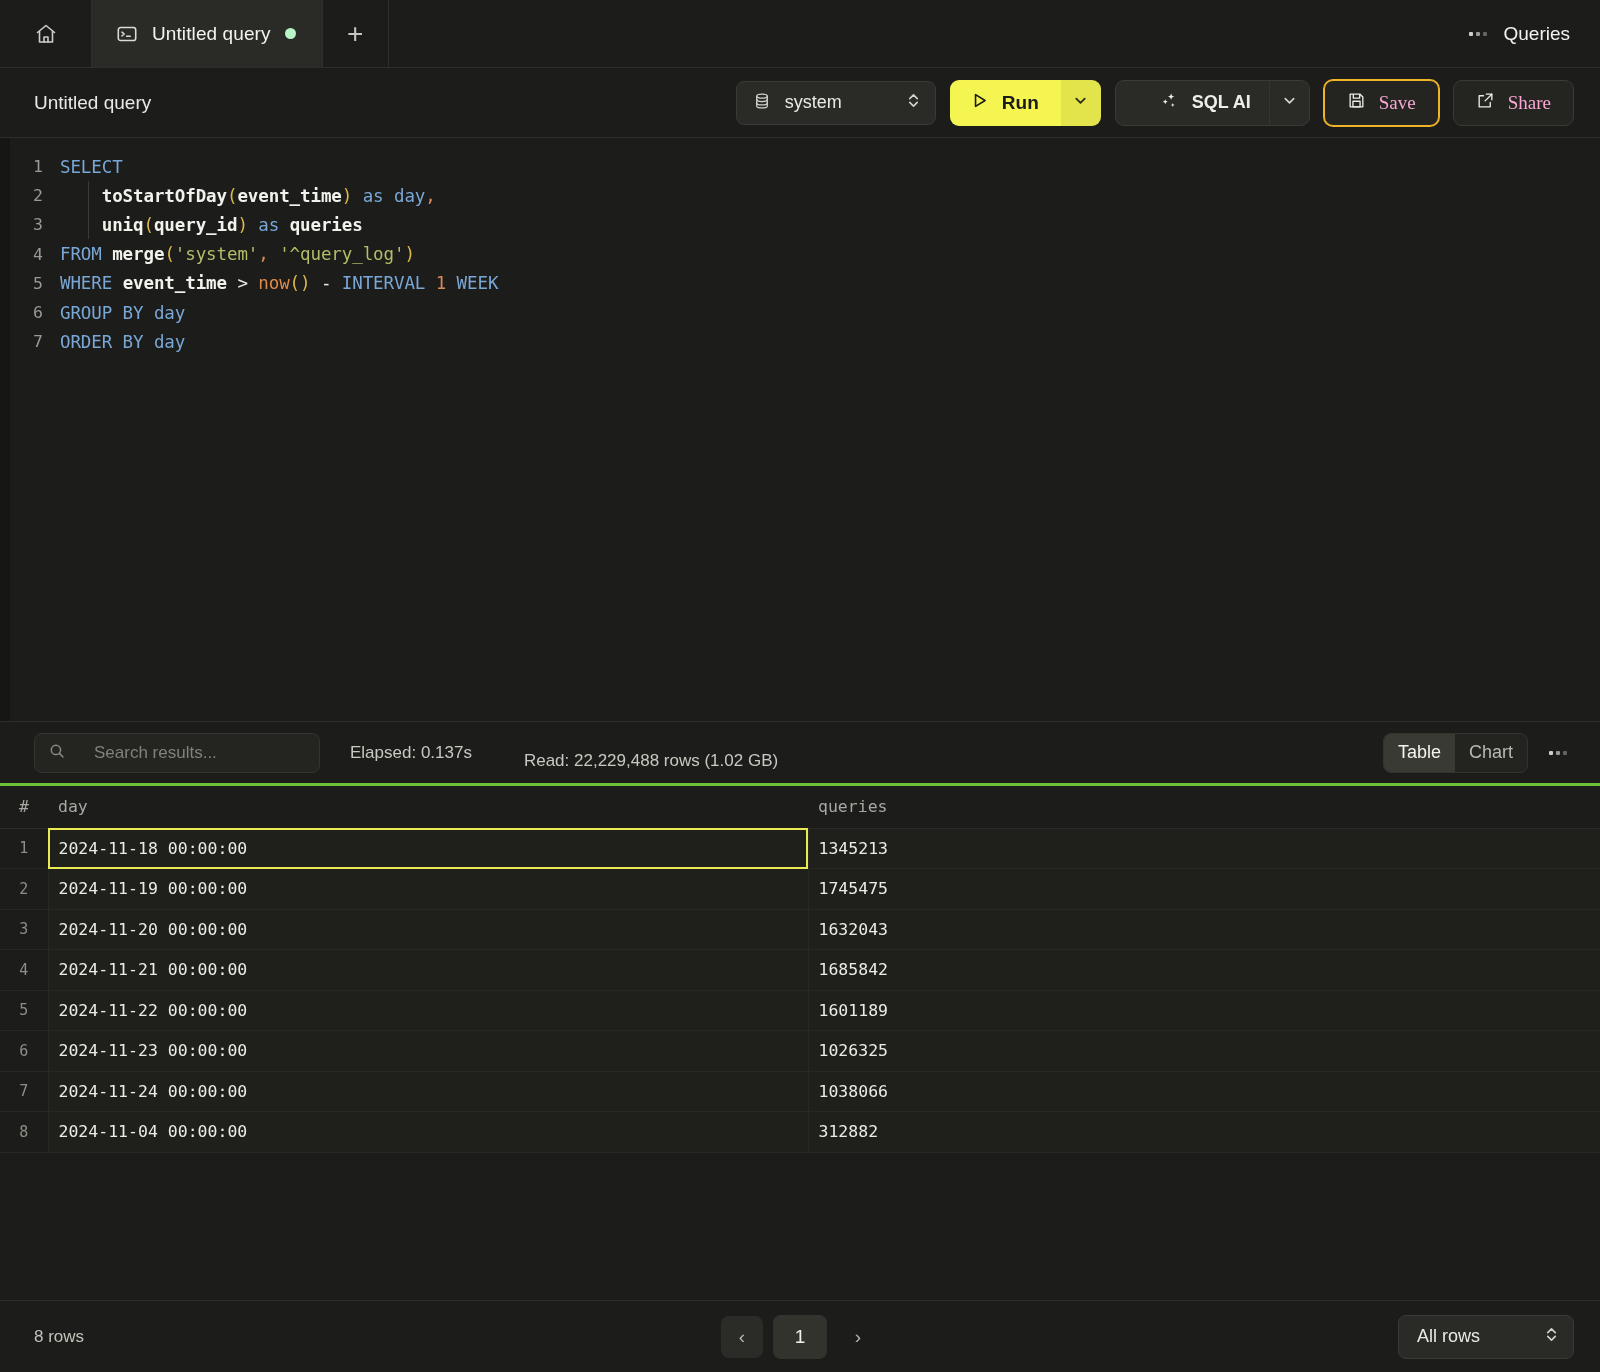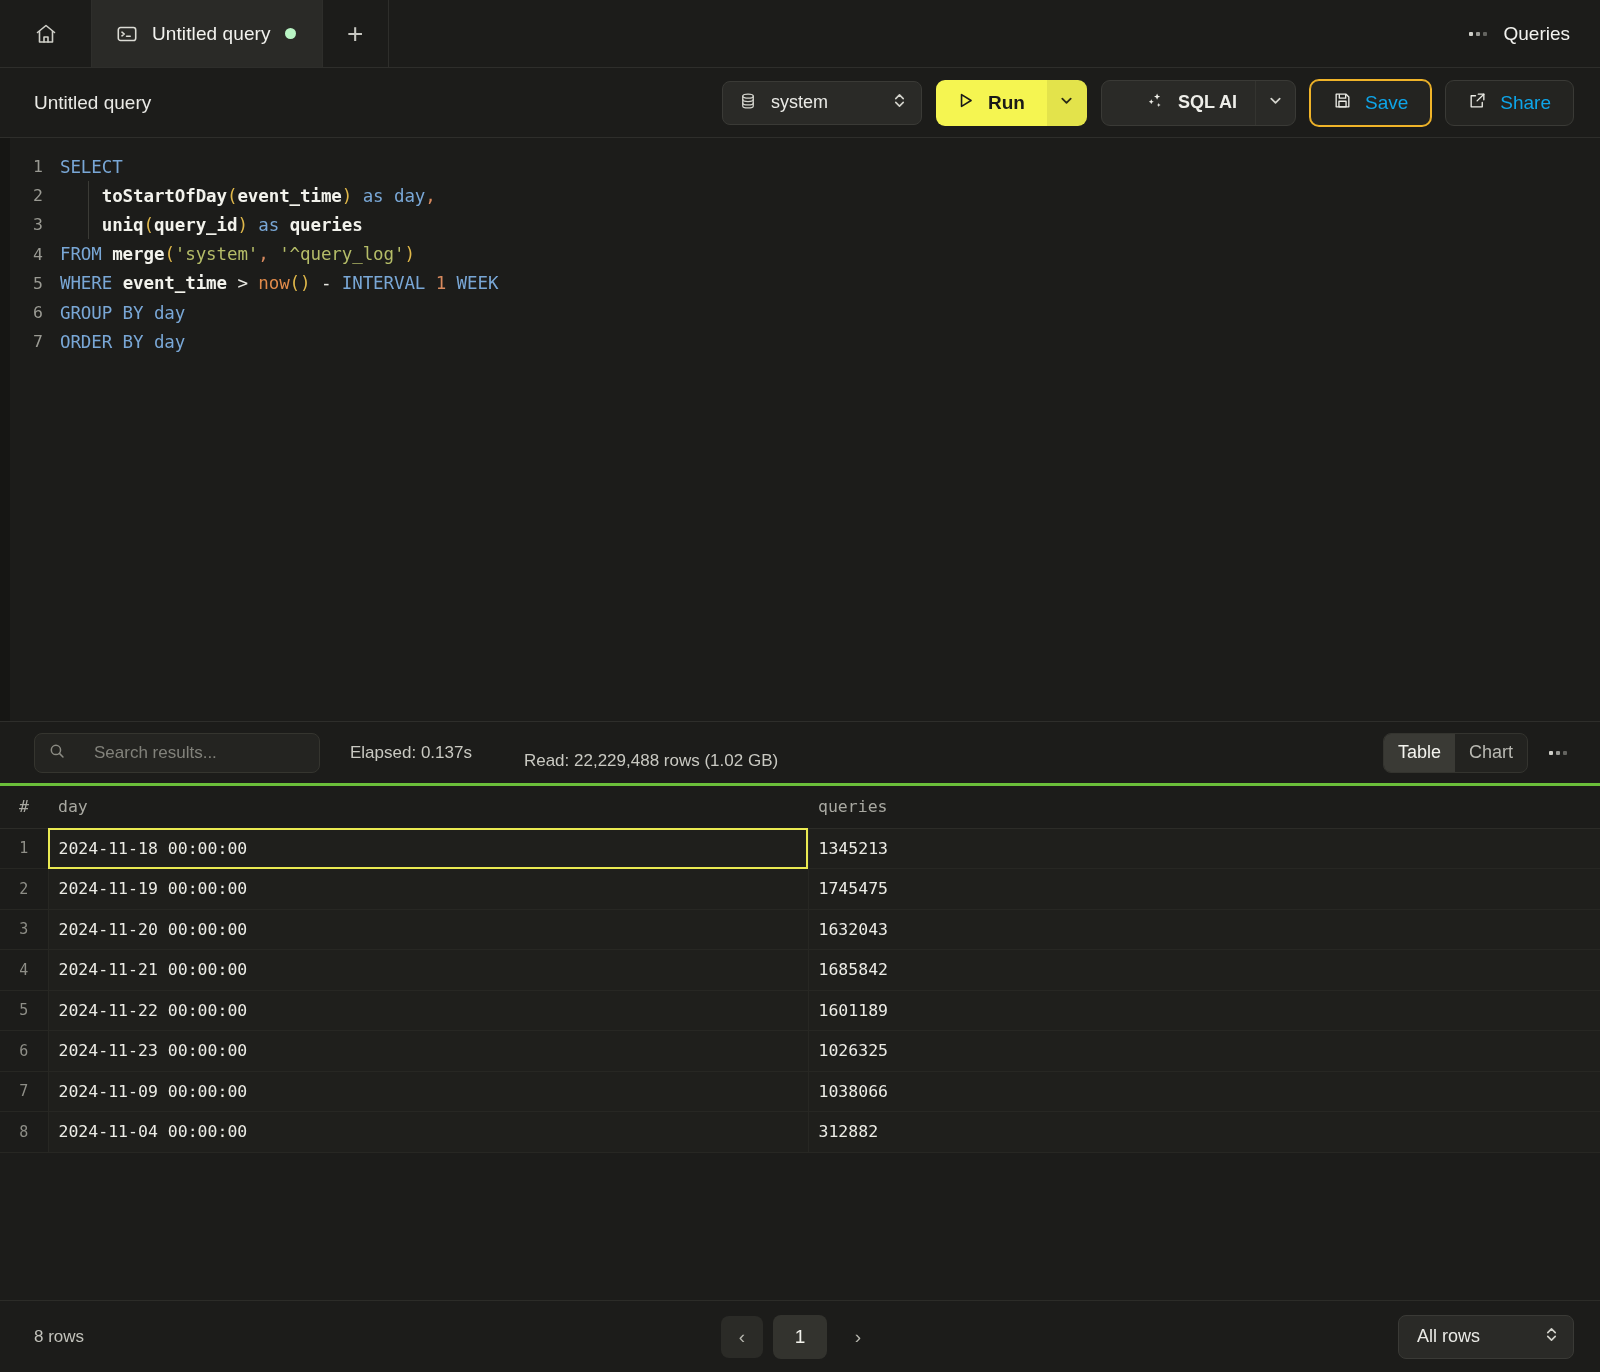--- a/index.html
+++ b/index.html
@@ -90,21 +90,21 @@
   .ai-label { font-size: 18px; color: #eeeee9; font-weight: 600; }
   .ai-caret { width: 40px; display:flex; align-items:center; justify-content:center; cursor:pointer; border-left:1px solid #343430; }
 
   .btn-outline {
     display: flex; align-items: center; gap: 13px;
     height: 46px; padding: 0 22px;
     background: #242421; border: 1px solid #3a3a36; border-radius: 9px;
     cursor: pointer;
   }
   .btn-outline.focused { border-color: #f0b429; box-shadow: 0 0 0 1px #f0b429; }
-  .btn-outline .lbl { font-size: 19px; color: #0ea5e9; }
+  .btn-outline .lbl { font-size: 19px; color: #f9a8d4; font-family: Liberation Serif, serif; }
 
   
   .editor {
     flex: 0 0 583px; height: 583px;
     background: #1c1c1a;
     position: relative; overflow: hidden;
     display: flex;
   }
   .edge-strip { width: 10px; background: #161614; }
   .code-area { flex: 1 1 auto; padding-top: 14px; position: relative; }
@@ -427,21 +427,21 @@
             <td class="c-day">2024-11-22 00:00:00</td>
             <td class="c-queries">1601189</td>
           </tr>
           <tr>
             <td class="c-idx">6</td>
             <td class="c-day">2024-11-23 00:00:00</td>
             <td class="c-queries">1026325</td>
           </tr>
           <tr>
             <td class="c-idx">7</td>
-            <td class="c-day">2024-11-09 00:00:00</td>
+            <td class="c-day">2024-11-24 00:00:00</td>
             <td class="c-queries">1038066</td>
           </tr>
           <tr>
             <td class="c-idx">8</td>
             <td class="c-day">2024-11-04 00:00:00</td>
             <td class="c-queries">312882</td>
           </tr>
         </tbody>
     </table>
     <div class="table-fill"></div>

